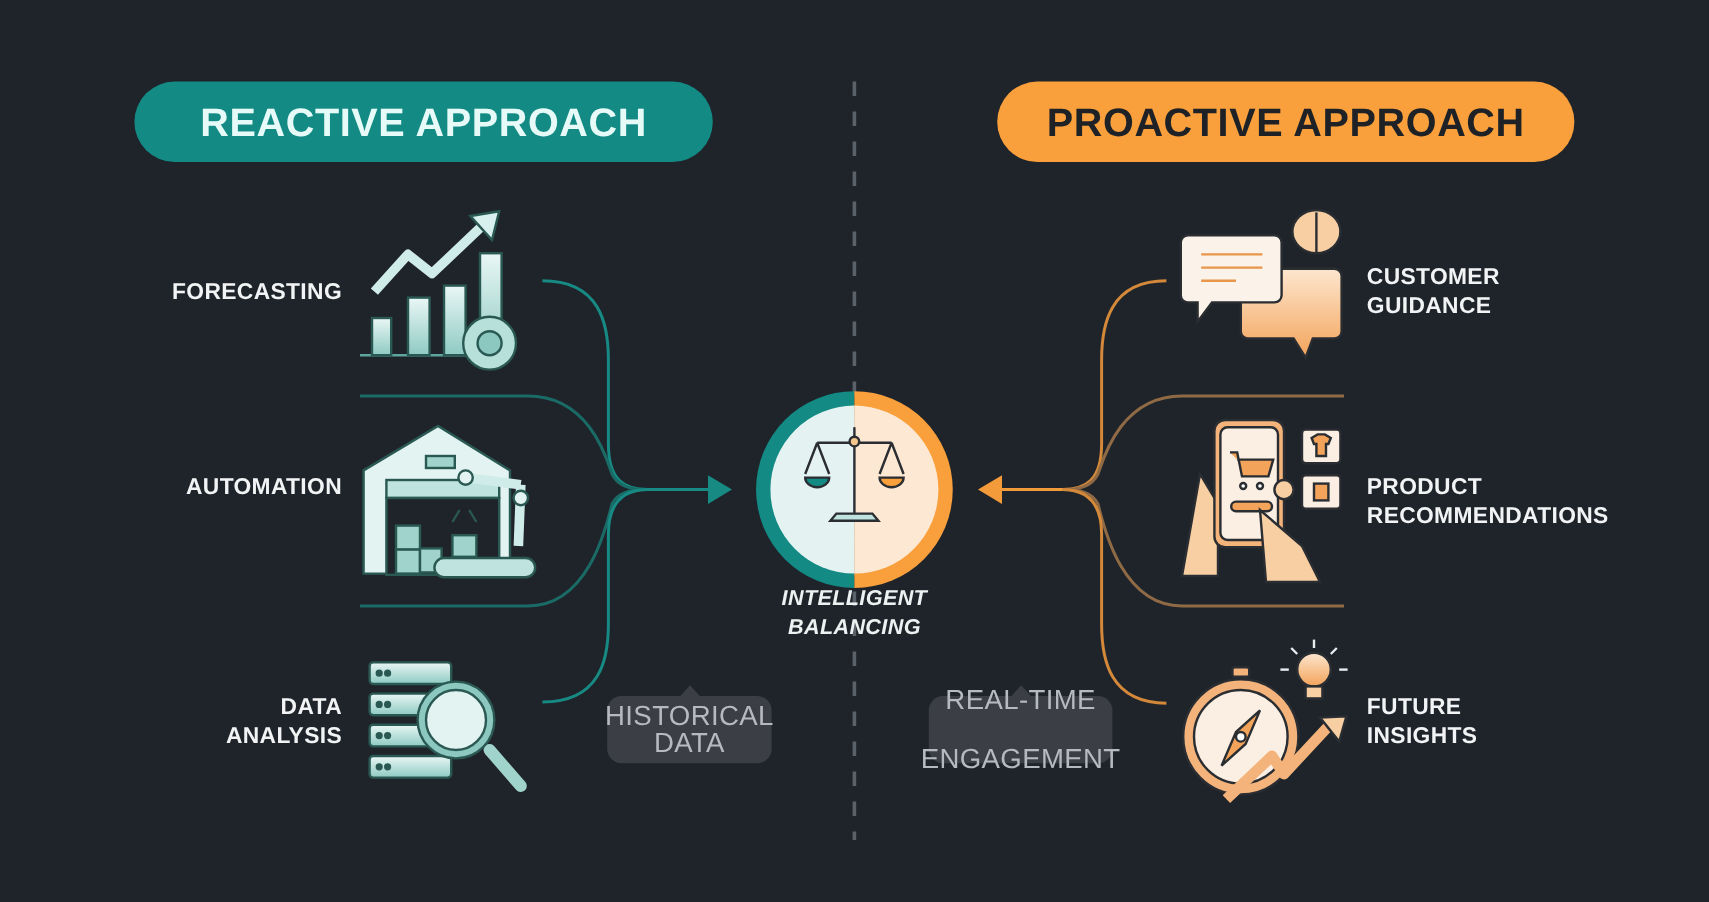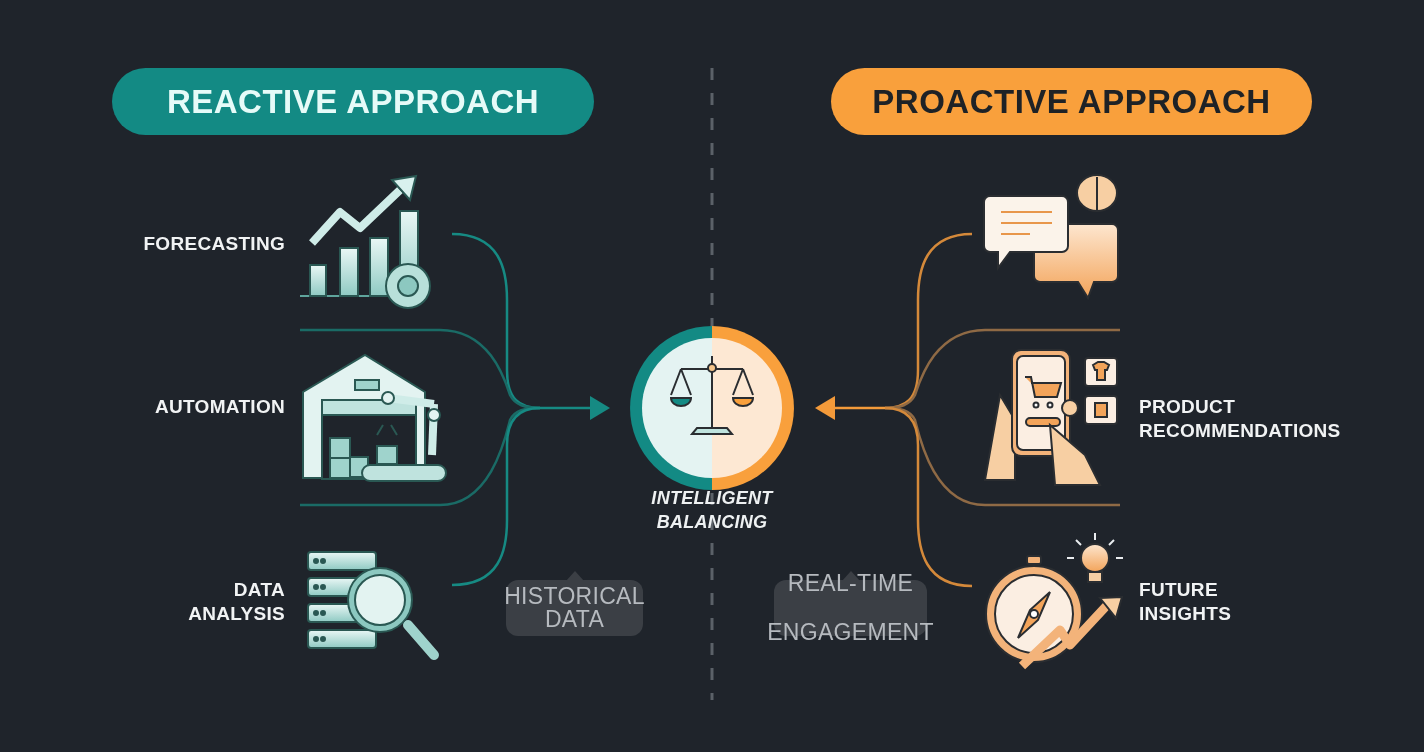--- a/index.html
+++ b/index.html
@@ -206,20 +206,22 @@
 </div>
 <div class="label right" style="left:100px; top:395px; width:185px;">
   <div>AUTOMATION</div>
 </div>
 <div class="label right" style="left:100px; top:578px; width:185px;">
   <div>DATA</div>
   <div>ANALYSIS</div>
 </div>
 
 <div class="label left" style="left:1139px; top:220px; width:240px;">
+  <div>CUSTOMER</div>
+  <div>GUIDANCE</div>
 </div>
 <div class="label left" style="left:1139px; top:395px; width:260px;">
   <div>PRODUCT</div>
   <div>RECOMMENDATIONS</div>
 </div>
 <div class="label left" style="left:1139px; top:578px; width:240px;">
   <div>FUTURE</div>
   <div>INSIGHTS</div>
 </div>
 

